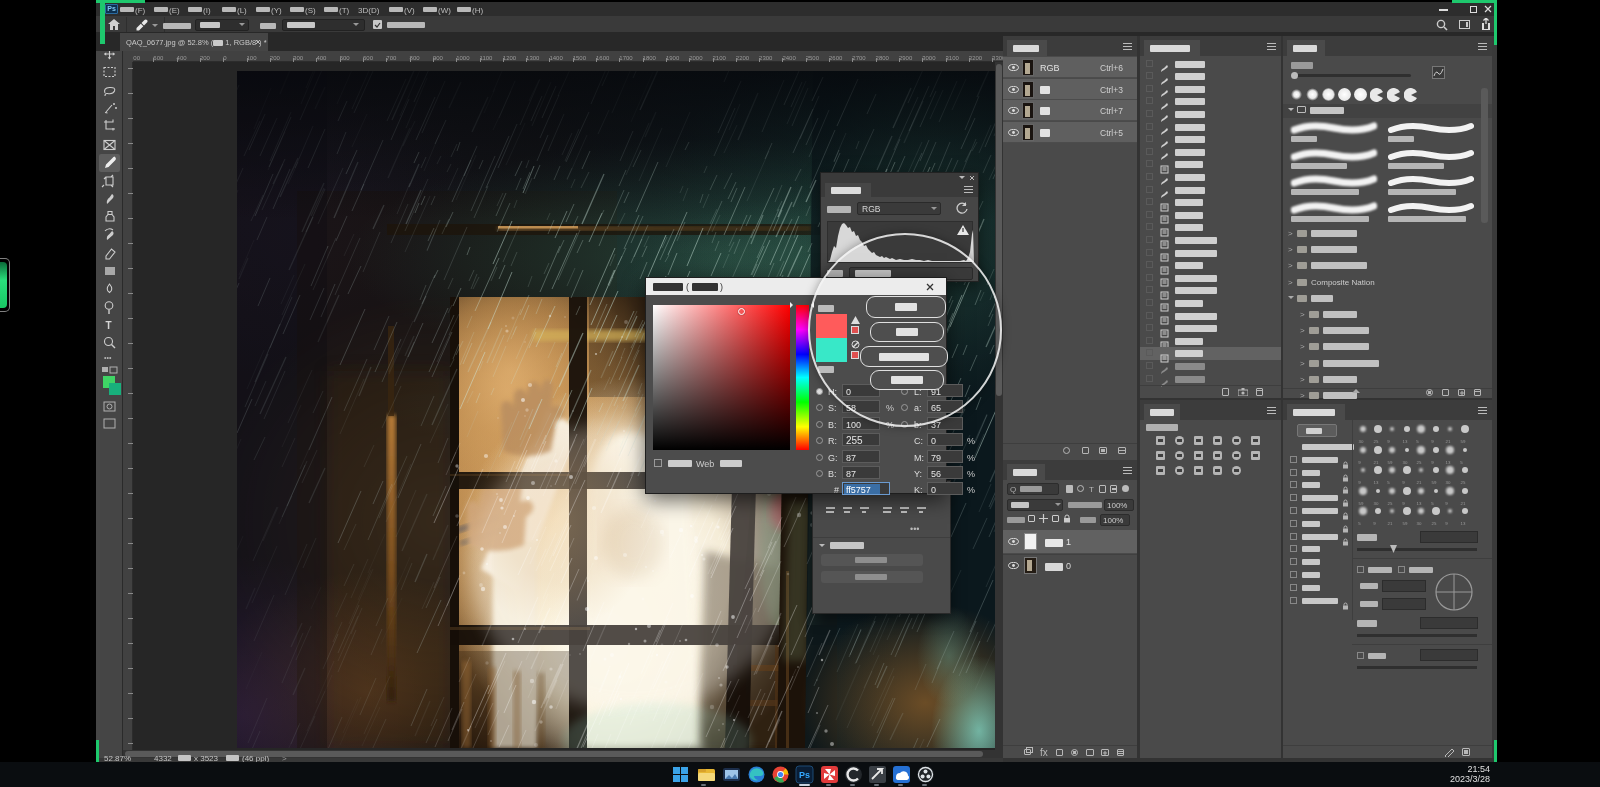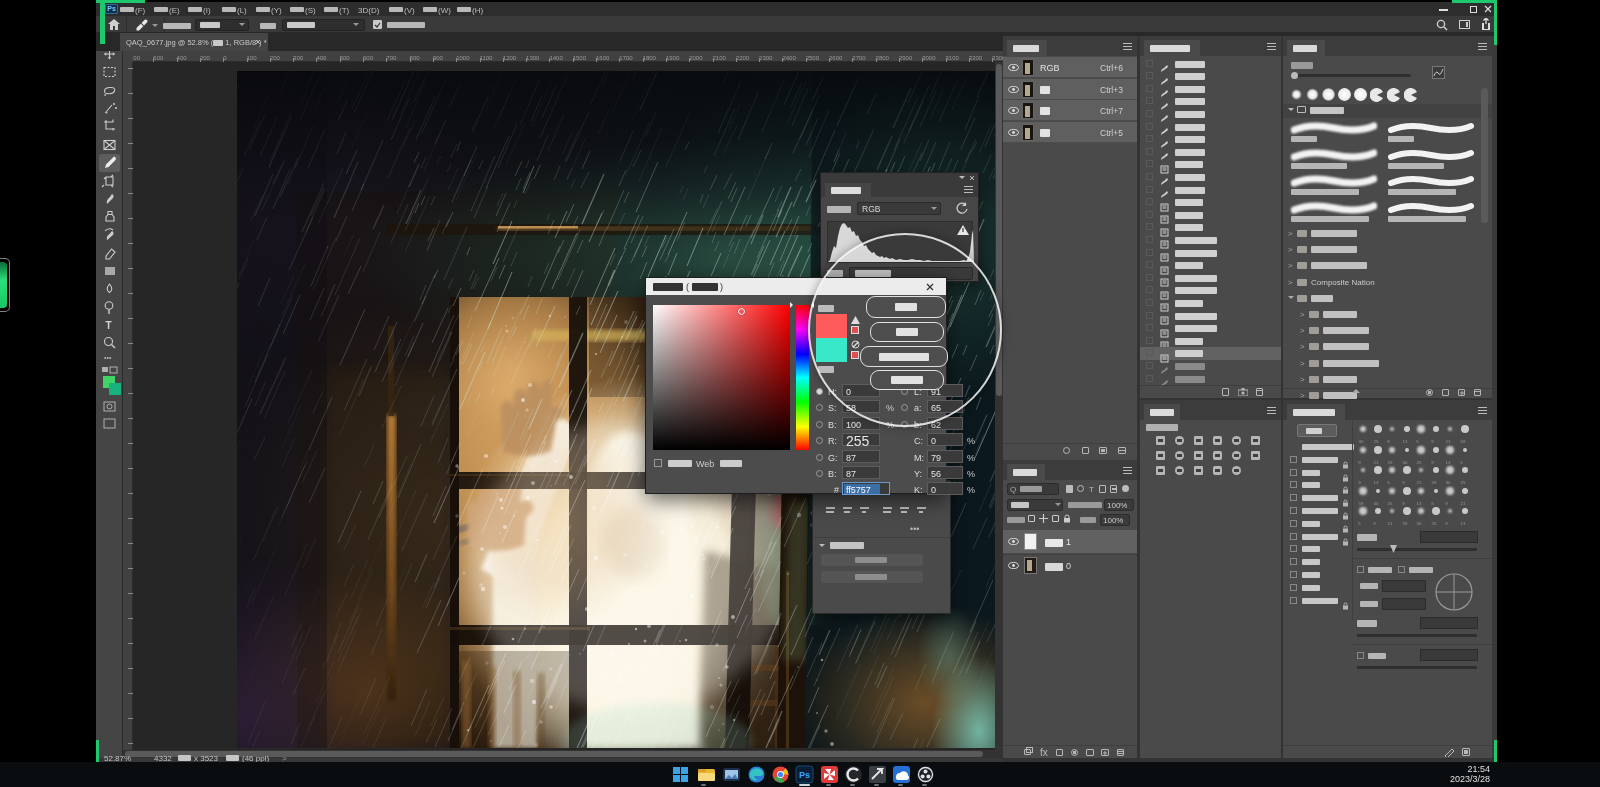--- a/index.html
+++ b/index.html
@@ -2284,21 +2284,21 @@
     <span class="tx" style="left:200px;top:124.3px;font-size:9px;color:#e5e5e5">58</span>
     <span class="tx" style="left:240px;top:124.3px;font-size:9px;color:#ccc">%</span>
     <b class="a" style="left:170px;top:142.6px;width:7px;height:7px;border:1px solid #999;border-radius:50%;"></b>
     <span class="tx" style="left:182px;top:140.6px;font-size:9px;color:#ddd">B:</span>
     <div class="a" style="left:196px;top:138.6px;width:38px;height:13px;background:#3a3a3a;border:1px solid #5c5c5c"></div>
     <span class="tx" style="left:200px;top:140.6px;font-size:9px;color:#e5e5e5">100</span>
     <span class="tx" style="left:240px;top:140.6px;font-size:9px;color:#ccc">%</span>
     <b class="a" style="left:170px;top:159.4px;width:7px;height:7px;border:1px solid #999;border-radius:50%;"></b>
     <span class="tx" style="left:182px;top:157.4px;font-size:9px;color:#ddd">R:</span>
     <div class="a" style="left:196px;top:155.4px;width:38px;height:13px;background:#3a3a3a;border:1px solid #5c5c5c"></div>
-    <span class="tx" style="left:200px;top:157.4px;font-size:14px;color:#e5e5e5">255</span>
+    <span class="tx" style="left:200px;top:157.4px;font-size:10px;color:#e5e5e5">255</span>
     <b class="a" style="left:170px;top:175.70000000000002px;width:7px;height:7px;border:1px solid #999;border-radius:50%;"></b>
     <span class="tx" style="left:182px;top:173.70000000000002px;font-size:9px;color:#ddd">G:</span>
     <div class="a" style="left:196px;top:171.70000000000002px;width:38px;height:13px;background:#3a3a3a;border:1px solid #5c5c5c"></div>
     <span class="tx" style="left:200px;top:173.70000000000002px;font-size:9px;color:#e5e5e5">87</span>
     <b class="a" style="left:170px;top:192.00000000000003px;width:7px;height:7px;border:1px solid #999;border-radius:50%;"></b>
     <span class="tx" style="left:182px;top:190.00000000000003px;font-size:9px;color:#ddd">B:</span>
     <div class="a" style="left:196px;top:188.00000000000003px;width:38px;height:13px;background:#3a3a3a;border:1px solid #5c5c5c"></div>
     <span class="tx" style="left:200px;top:190.00000000000003px;font-size:9px;color:#e5e5e5">87</span>
     <span class="tx" style="left:188px;top:206px;font-size:9px;color:#ddd">#</span>
     <div class="a" style="left:196px;top:204px;width:48px;height:13px;background:#3a3a3a;border:1px solid #6a9ad0"></div>
@@ -2308,21 +2308,21 @@
     <span class="tx" style="left:268px;top:108px;font-size:9px;color:#ddd">L:</span>
     <div class="a" style="left:281px;top:106px;width:36px;height:13px;background:#3a3a3a;border:1px solid #5c5c5c"></div>
     <span class="tx" style="left:285px;top:108px;font-size:9px;color:#e5e5e5">91</span>
     <b class="a" style="left:255px;top:126.3px;width:7px;height:7px;border:1px solid #999;border-radius:50%"></b>
     <span class="tx" style="left:268px;top:124.3px;font-size:9px;color:#ddd">a:</span>
     <div class="a" style="left:281px;top:122.3px;width:36px;height:13px;background:#3a3a3a;border:1px solid #5c5c5c"></div>
     <span class="tx" style="left:285px;top:124.3px;font-size:9px;color:#e5e5e5">65</span>
     <b class="a" style="left:255px;top:142.6px;width:7px;height:7px;border:1px solid #999;border-radius:50%"></b>
     <span class="tx" style="left:268px;top:140.6px;font-size:9px;color:#ddd">b:</span>
     <div class="a" style="left:281px;top:138.6px;width:36px;height:13px;background:#3a3a3a;border:1px solid #5c5c5c"></div>
-    <span class="tx" style="left:285px;top:140.6px;font-size:9px;color:#e5e5e5">62</span>
+    <span class="tx" style="left:285px;top:140.6px;font-size:9px;color:#e5e5e5">37</span>
     <span class="tx" style="left:268px;top:157.4px;font-size:9px;color:#ddd">C:</span>
     <div class="a" style="left:281px;top:155.4px;width:36px;height:13px;background:#3a3a3a;border:1px solid #5c5c5c"></div>
     <span class="tx" style="left:285px;top:157.4px;font-size:9px;color:#e5e5e5">0</span>
     <span class="tx" style="left:321px;top:157.4px;font-size:9px;color:#ccc">%</span>
     <span class="tx" style="left:268px;top:173.70000000000002px;font-size:9px;color:#ddd">M:</span>
     <div class="a" style="left:281px;top:171.70000000000002px;width:36px;height:13px;background:#3a3a3a;border:1px solid #5c5c5c"></div>
     <span class="tx" style="left:285px;top:173.70000000000002px;font-size:9px;color:#e5e5e5">79</span>
     <span class="tx" style="left:321px;top:173.70000000000002px;font-size:9px;color:#ccc">%</span>
     <span class="tx" style="left:268px;top:190.00000000000003px;font-size:9px;color:#ddd">Y:</span>
     <div class="a" style="left:281px;top:188.00000000000003px;width:36px;height:13px;background:#3a3a3a;border:1px solid #5c5c5c"></div>

